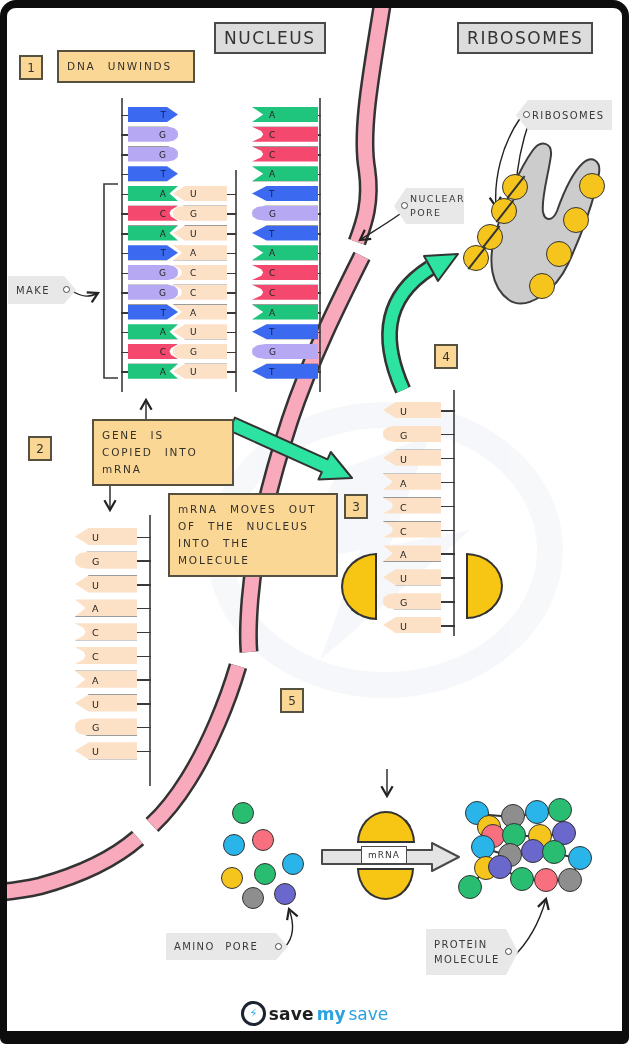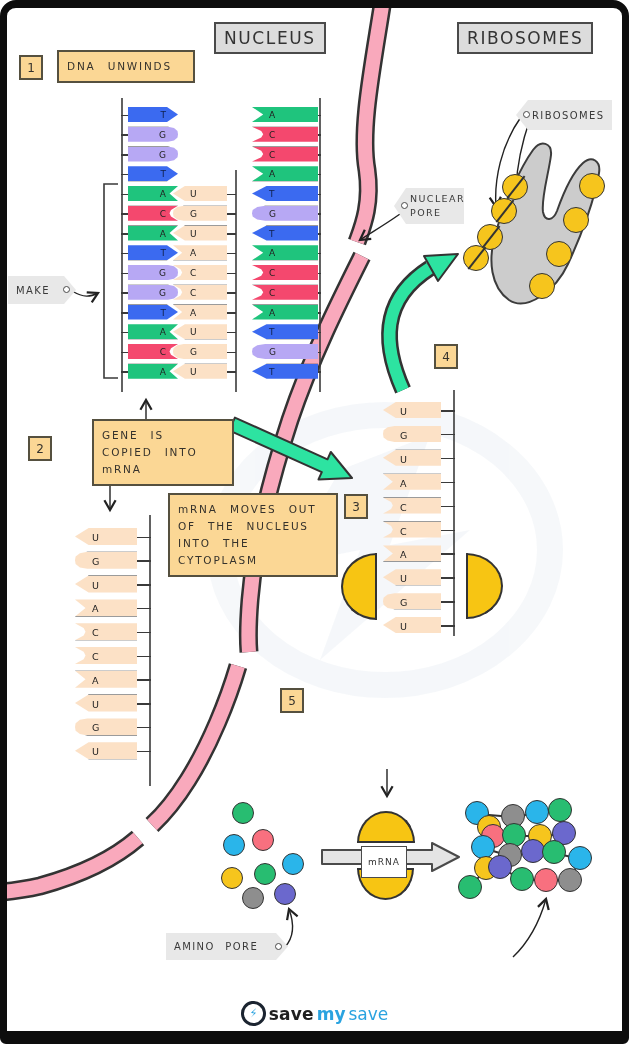--- a/index.html
+++ b/index.html
@@ -51,21 +51,21 @@
   .plink{position:absolute;height:1.6px;background:#333;transform-origin:0 50%;z-index:11;}
 
   
   .half{position:absolute;background:#f7c513;border:2px solid #333;z-index:8;box-sizing:border-box;}
   .half.dl{border-radius:100% 0 0 100% / 50% 0 0 50%;}
   .half.dr{border-radius:0 100% 100% 0 / 0 50% 50% 0;}
   .half.du{border-radius:50% 50% 0 0 / 100% 100% 0 0;}
   .half.dd{border-radius:0 0 50% 50% / 0 0 100% 100%;}
 
   .mrna-tag{position:absolute;background:#fff;border:1.5px solid #4a4a4a;color:#333;font-size:9px;
-        letter-spacing:1px;padding:10px 6px;z-index:14;}
+        letter-spacing:1px;padding:3px 6px;z-index:14;}
 
   
   .copyright{position:absolute;left:0;right:0;top:990px;text-align:center;font-size:6.5px;color:#a9a9a9;letter-spacing:.3px;z-index:10;}
   .logo{position:absolute;left:0;right:0;top:1001px;display:flex;align-items:center;justify-content:center;gap:3px;z-index:10;}
   .logo-icon{width:19px;height:19px;border:3px solid #1b2430;border-radius:50%;display:flex;align-items:center;justify-content:center;
         font-size:11px;color:#2aa3e0;transform:rotate(-8deg);background:#fff;}
   .logo-save{font-size:17px;font-weight:bold;color:#1f1f1f;letter-spacing:.2px;}
   .logo-my{font-size:17px;font-weight:bold;color:#2aa3e0;}
   .logo-exams{font-size:17px;color:#2aa3e0;}
 </style>
@@ -140,40 +140,44 @@
   <div class="glabel" style="left:214px;top:22px;">NUCLEUS</div>
   <div class="glabel" style="left:457px;top:22px;">RIBOSOMES</div>
 
   <div class="numbox" style="left:19px;top:55px;">1</div>
   <div class="ybox" style="left:57px;top:50px;width:138px;">DNA UNWINDS</div>
 
   <div class="numbox" style="left:28px;top:436px;">2</div>
   <div class="ybox" style="left:64px;top:419px;width:142px;margin-left:28px;">GENE IS COPIED INTO mRNA</div>
 
   <div class="numbox" style="left:344px;top:494px;">3</div>
-  <div class="ybox" style="left:168px;top:493px;width:170px;">mRNA MOVES OUT OF THE NUCLEUS INTO THE CYTOPLASM</div>
+  <div class="ybox" style="left:168px;top:493px;width:170px;">mRNA MOVES OUT OF THE NUCLEUS INTO THE MOLECULE</div>
 
   <div class="numbox" style="left:434px;top:344px;">4</div>
 
   <div class="numbox" style="left:280px;top:688px;">5</div>
 
   <div class="tag tag-r" style="left:8px;top:276px;width:68px;height:28px;">
     <span>MAKE</span>
     <span class="hole hr"></span>
   </div>
   <div class="tag tag-l" style="left:394px;top:188px;width:70px;height:36px;font-size:9.5px;">
     <span>NUCLEAR PORE</span>
     <span class="hole hl"></span>
   </div>
   <div class="tag tag-l" style="left:516px;top:100px;width:96px;height:30px;">
     <span>RIBOSOMES</span>
     <span class="hole hl"></span>
   </div>
   <div class="tag tag-r" style="left:166px;top:933px;width:122px;height:27px;word-spacing:6px;">
     <span>AMINO PORE</span>
+    <span class="hole hr"></span>
+  </div>
+  <div class="tag tag-r" style="left:426px;top:929px;width:92px;height:46px;">
+    <span style="width:70px;">PROTEIN MOLECULE</span>
     <span class="hole hr"></span>
   </div>
 
   <div class="abs">
       <div class="tick" style="left: 121px; top: 114.5px; width: 8px;"></div>
       <div class="base point-right c-T" style="left: 128px; top: 107px; width: 50px; height: 15px; text-align: right; padding-right: 12px;">T</div>
       <div class="tick" style="left: 121px; top: 134.3px; width: 8px;"></div>
       <div class="base round-right c-G" style="left: 128px; top: 126.8px; width: 50px; height: 15px; text-align: right; padding-right: 12px;">G</div>
       <div class="tick" style="left: 121px; top: 154px; width: 8px;"></div>
       <div class="base round-right c-G" style="left: 128px; top: 146.5px; width: 50px; height: 15px; text-align: right; padding-right: 12px;">G</div>

